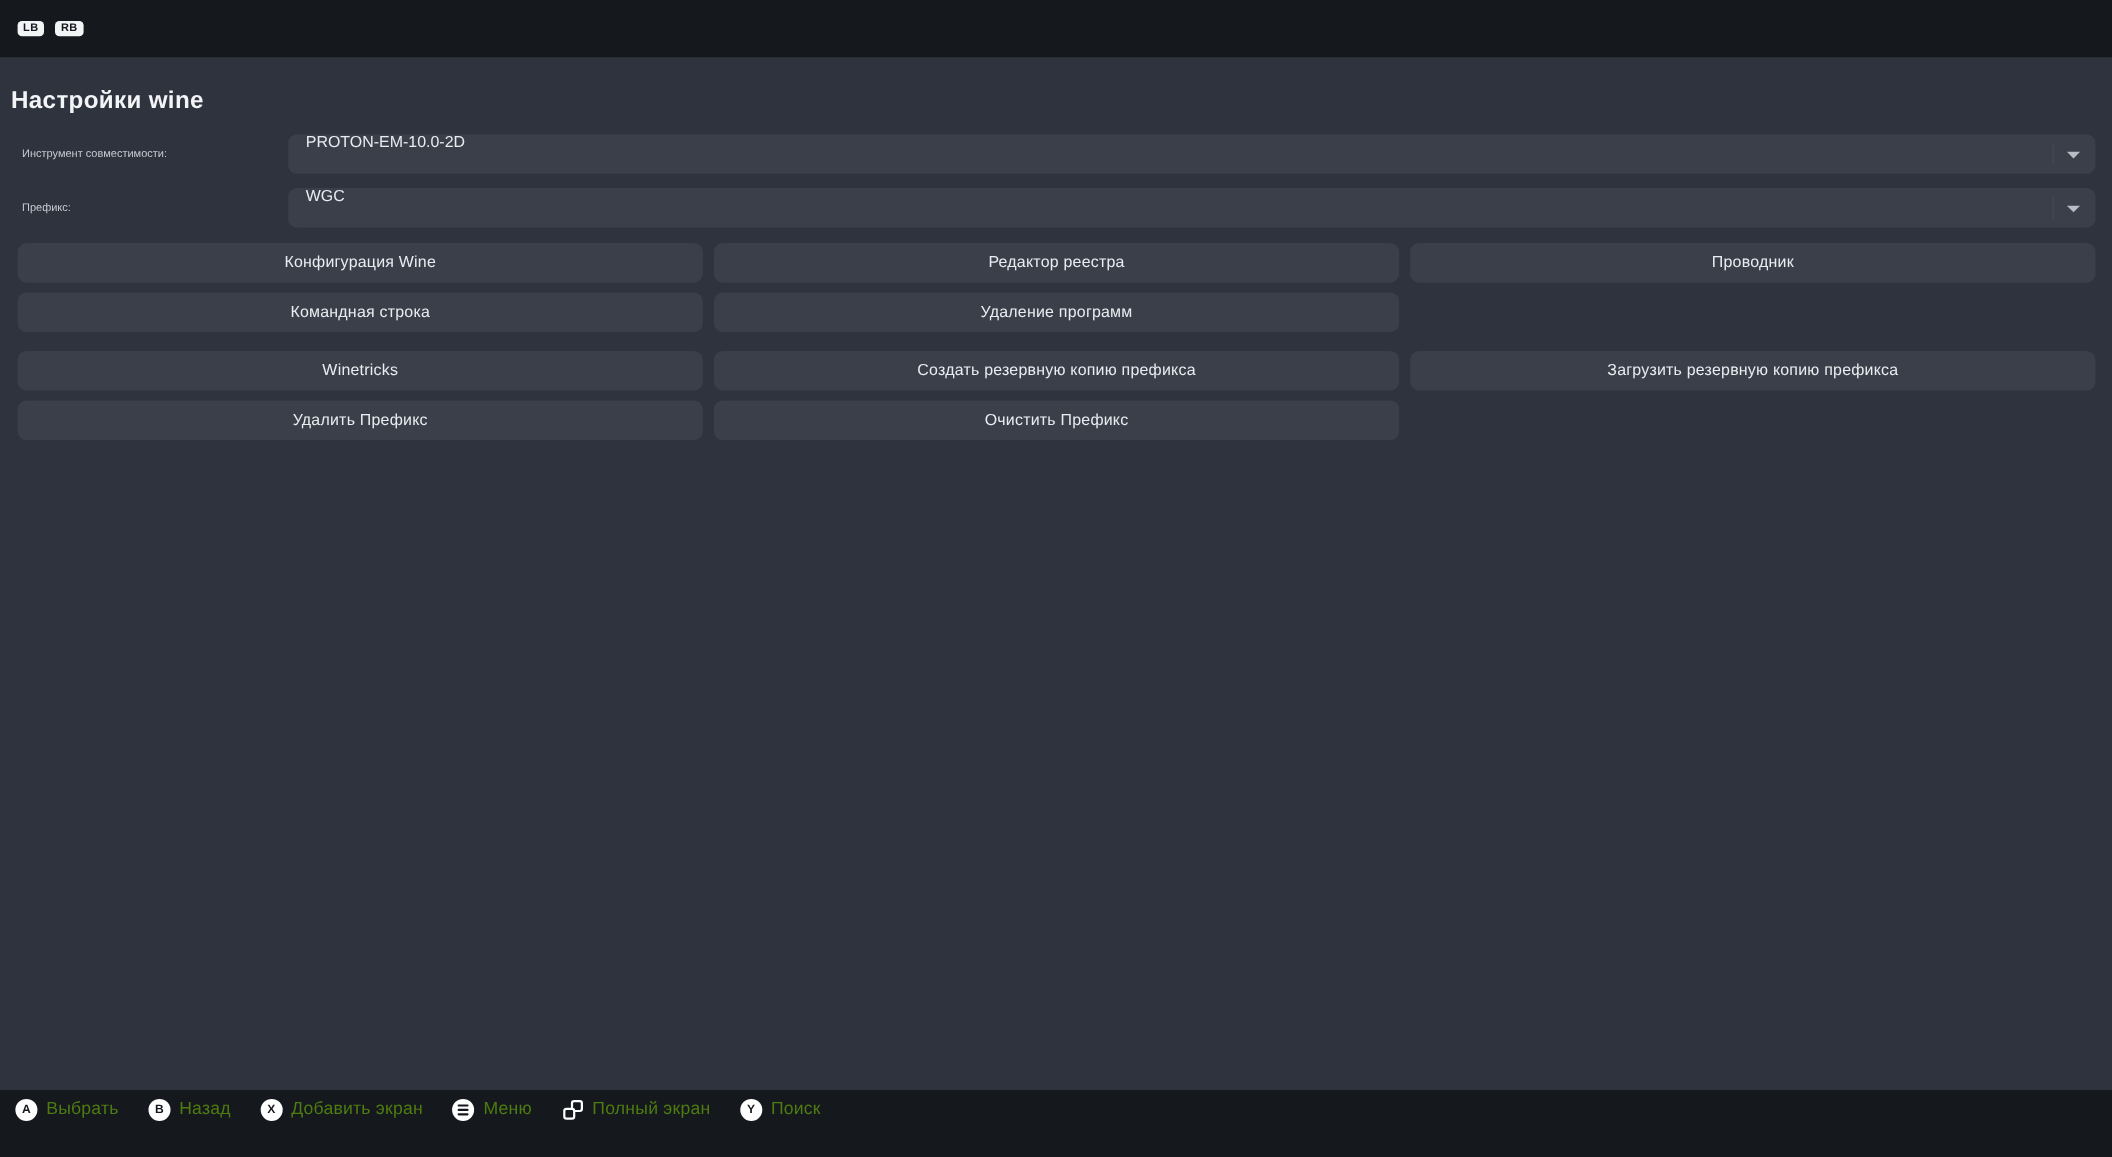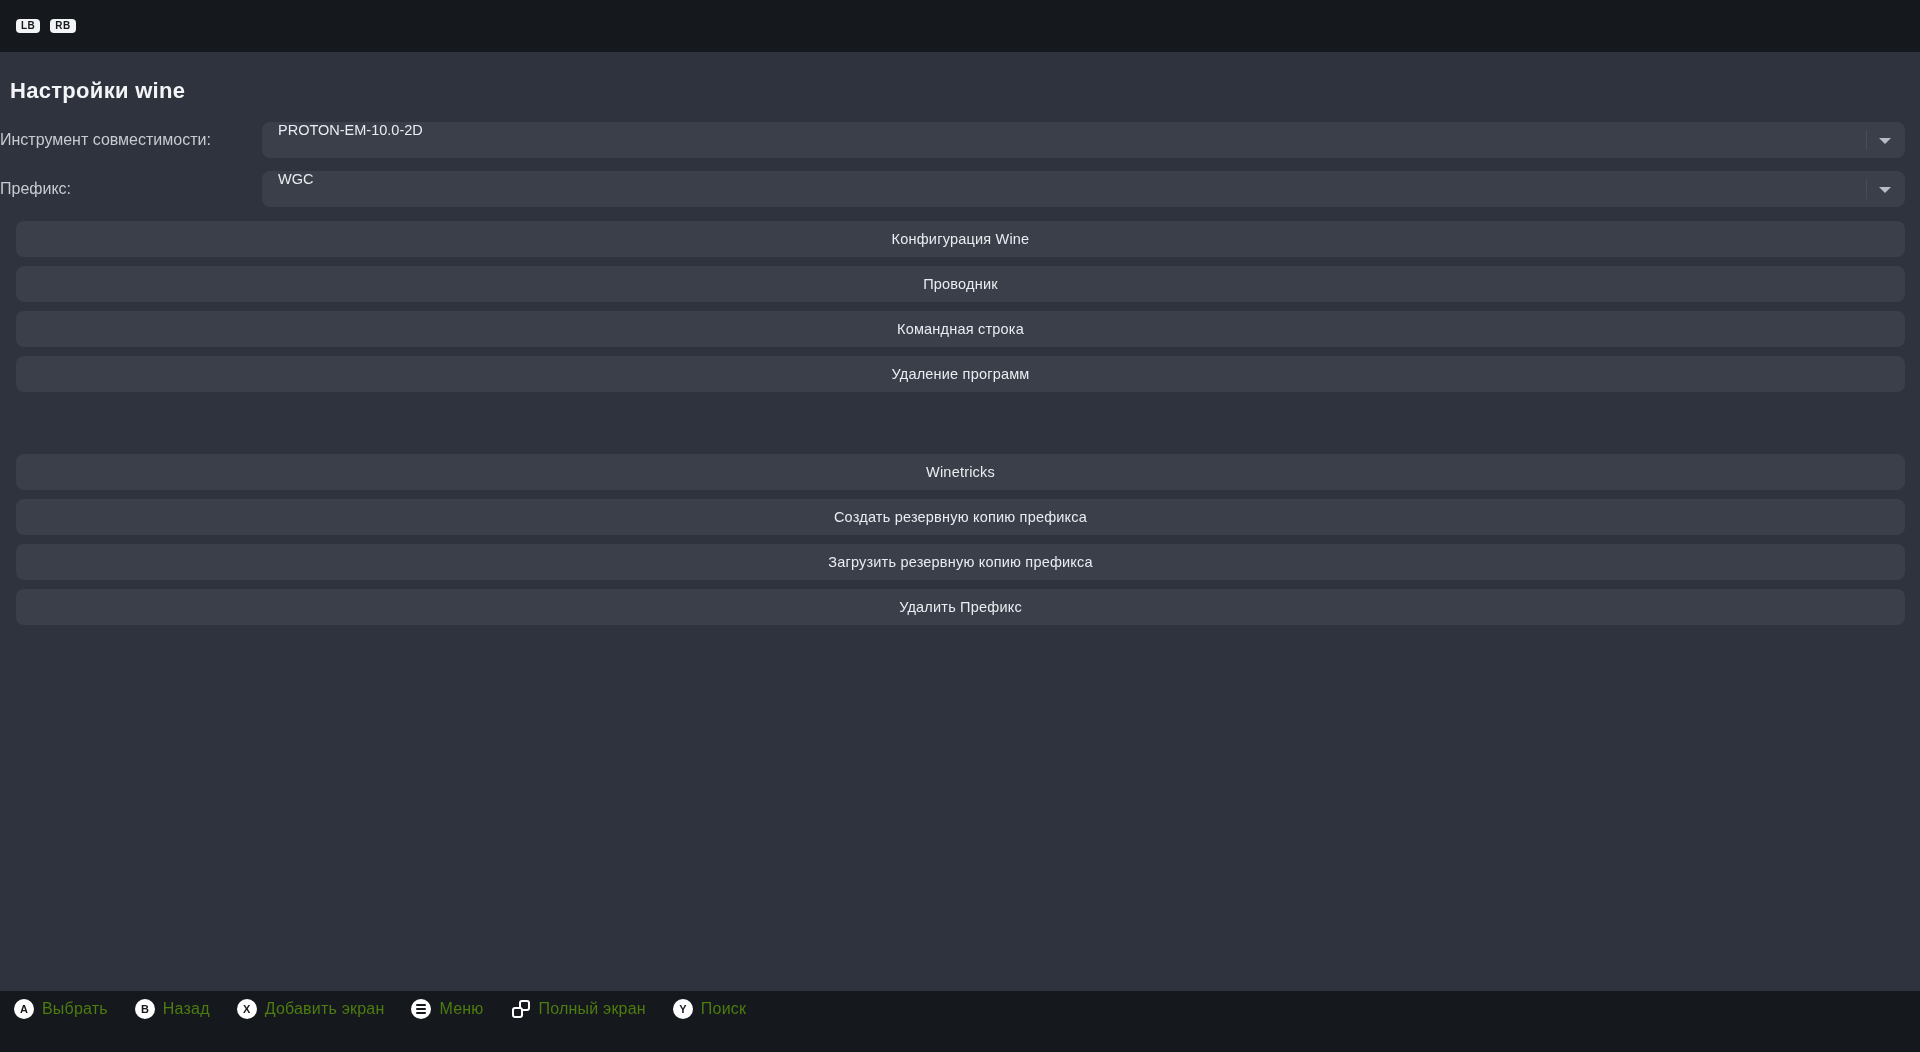--- a/index.html
+++ b/index.html
@@ -43,41 +43,41 @@
     text-underline-offset:4px;
   }
   
   .page-title{
     margin:26px 0 18px 10px;
     font-size:22px;font-weight:600;letter-spacing:.3px;
     color:#f2f4f6;
   }
   .field-row{display:flex;align-items:center;height:36px;margin:0 15px 13px 0}
   .field-label{
-    width:262px;
-    font-size:16px;color:var(--label);
+    width:262px;padding-left:20px;
+    font-size:10px;color:var(--label);
     flex:0 0 auto;
   }
   .dropdown{
     flex:1;height:36px;background:var(--control);
     border-radius:8px;display:flex;align-items:flex-start;
     padding-left:16px;position:relative;cursor:pointer;
   }
   .dd-value{font-size:14.5px;color:var(--txt)}
   .dd-sep{position:absolute;right:38px;top:8px;bottom:8px;width:1px;background:#474c57}
   .dd-arrow{
     position:absolute;right:14px;top:16px;
     width:0;height:0;
     border-left:6px solid transparent;
     border-right:6px solid transparent;
     border-top:6px solid #b8bdc5;
   }
   
   .btn-grid{
-    display:grid;grid-template-columns:repeat(1,1fr);
+    display:grid;grid-template-columns:repeat(3,1fr);
     gap:9px 10px;margin:0 15px 0 16px;
   }
   #grid-group-0{margin-top:14px}
   #grid-group-1{margin-top:17px}
   .grid-btn{
     height:36px;background:var(--control);border:none;border-radius:8px;
     color:var(--txt);font-size:14.5px;font-family:inherit;
     display:flex;align-items:center;justify-content:center;
     cursor:pointer;letter-spacing:.2px;
   }
@@ -130,30 +130,32 @@
     <span class="field-label">Префикс:</span>
     <div class="dropdown">
       <span class="dd-value">WGC</span>
       <span class="dd-sep"></span>
       <span class="dd-arrow"></span>
     </div>
   </div>
 
   <div class="btn-grid" id="grid-group-0">
       <button class="grid-btn">Конфигурация Wine</button>
+      <button class="grid-btn">Редактор реестра</button>
       <button class="grid-btn">Проводник</button>
       <button class="grid-btn">Командная строка</button>
       <button class="grid-btn">Удаление программ</button>
       <div class="empty-cell"></div>
     </div>
   <div class="btn-grid" id="grid-group-1">
       <button class="grid-btn">Winetricks</button>
       <button class="grid-btn">Создать резервную копию префикса</button>
       <button class="grid-btn">Загрузить резервную копию префикса</button>
       <button class="grid-btn">Удалить Префикс</button>
+      <button class="grid-btn">Очистить Префикс</button>
     </div>
 </main>
 
 <footer class="bottombar">
   <div class="hints" id="hints">
       <div class="hint">
         <span class="icon-circle">A</span>
         <span class="hint-label">Выбрать</span>
       </div>
       <div class="hint">

